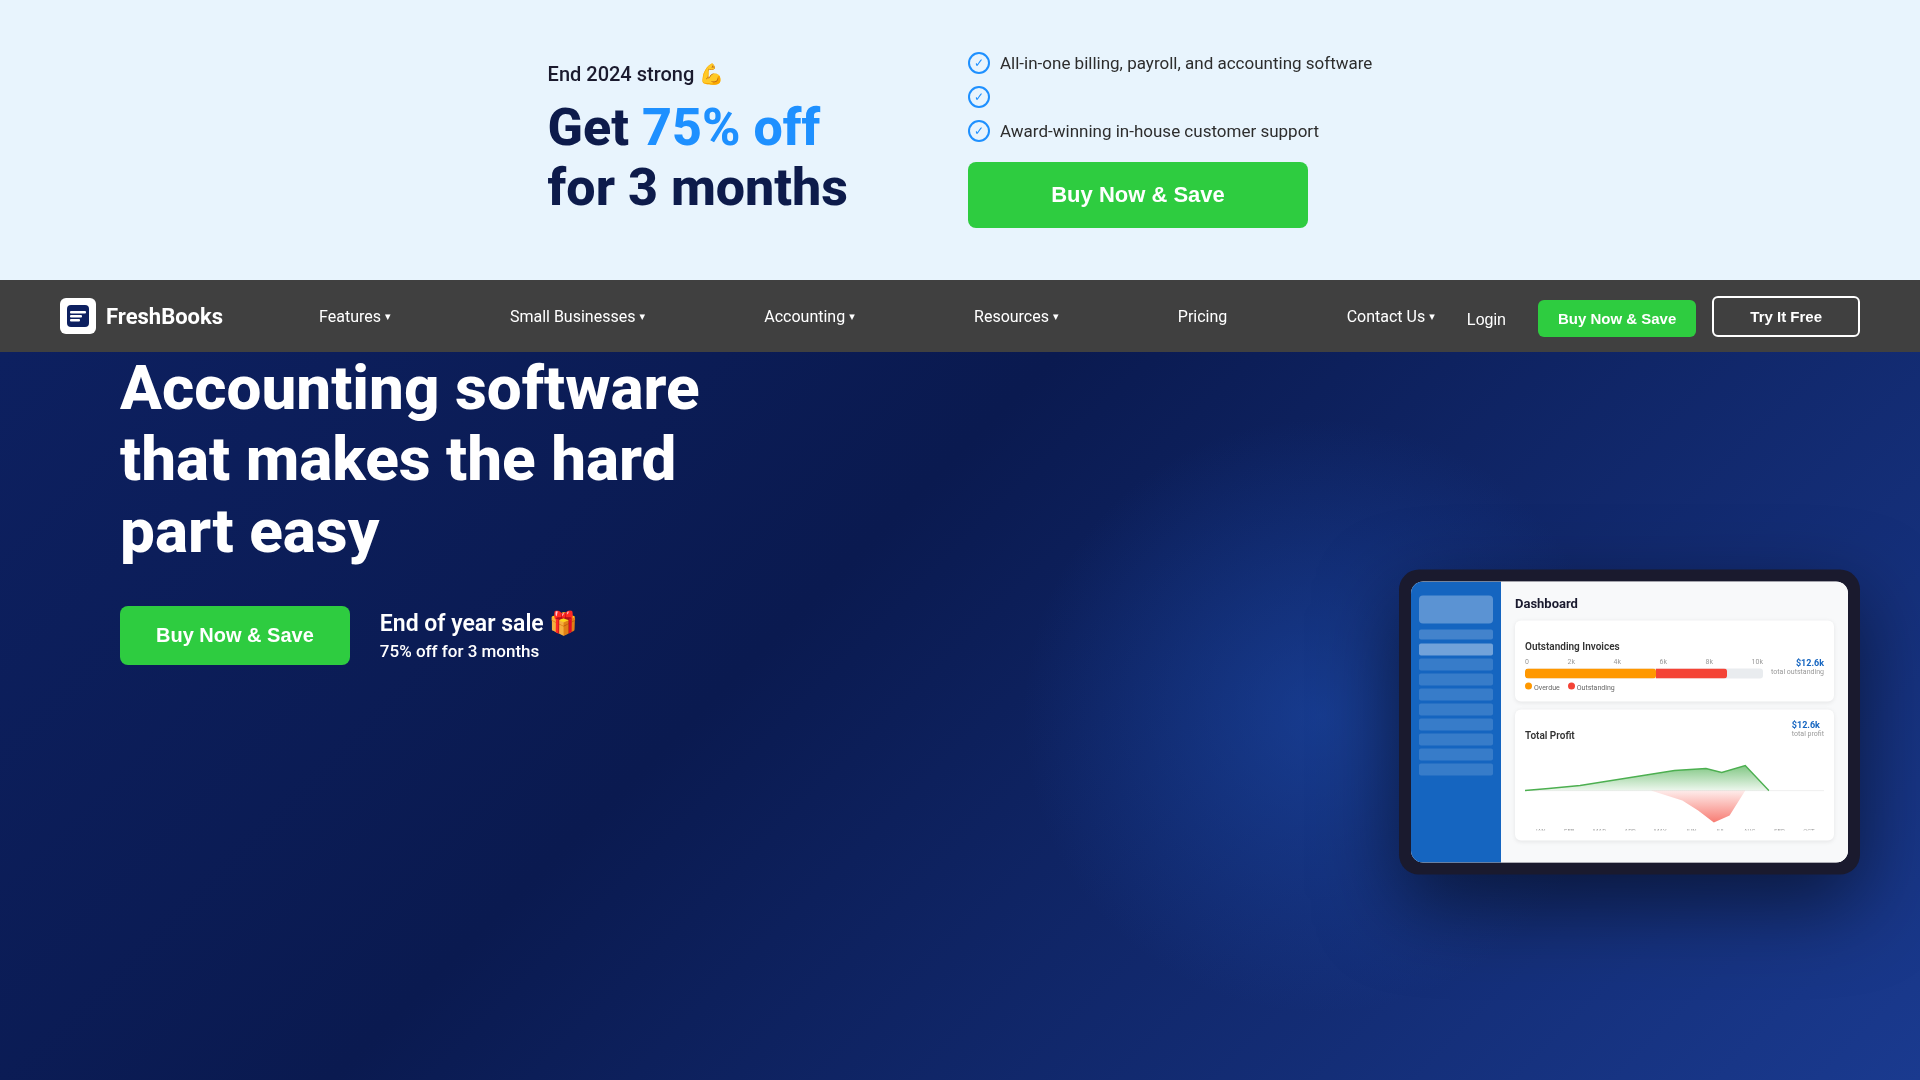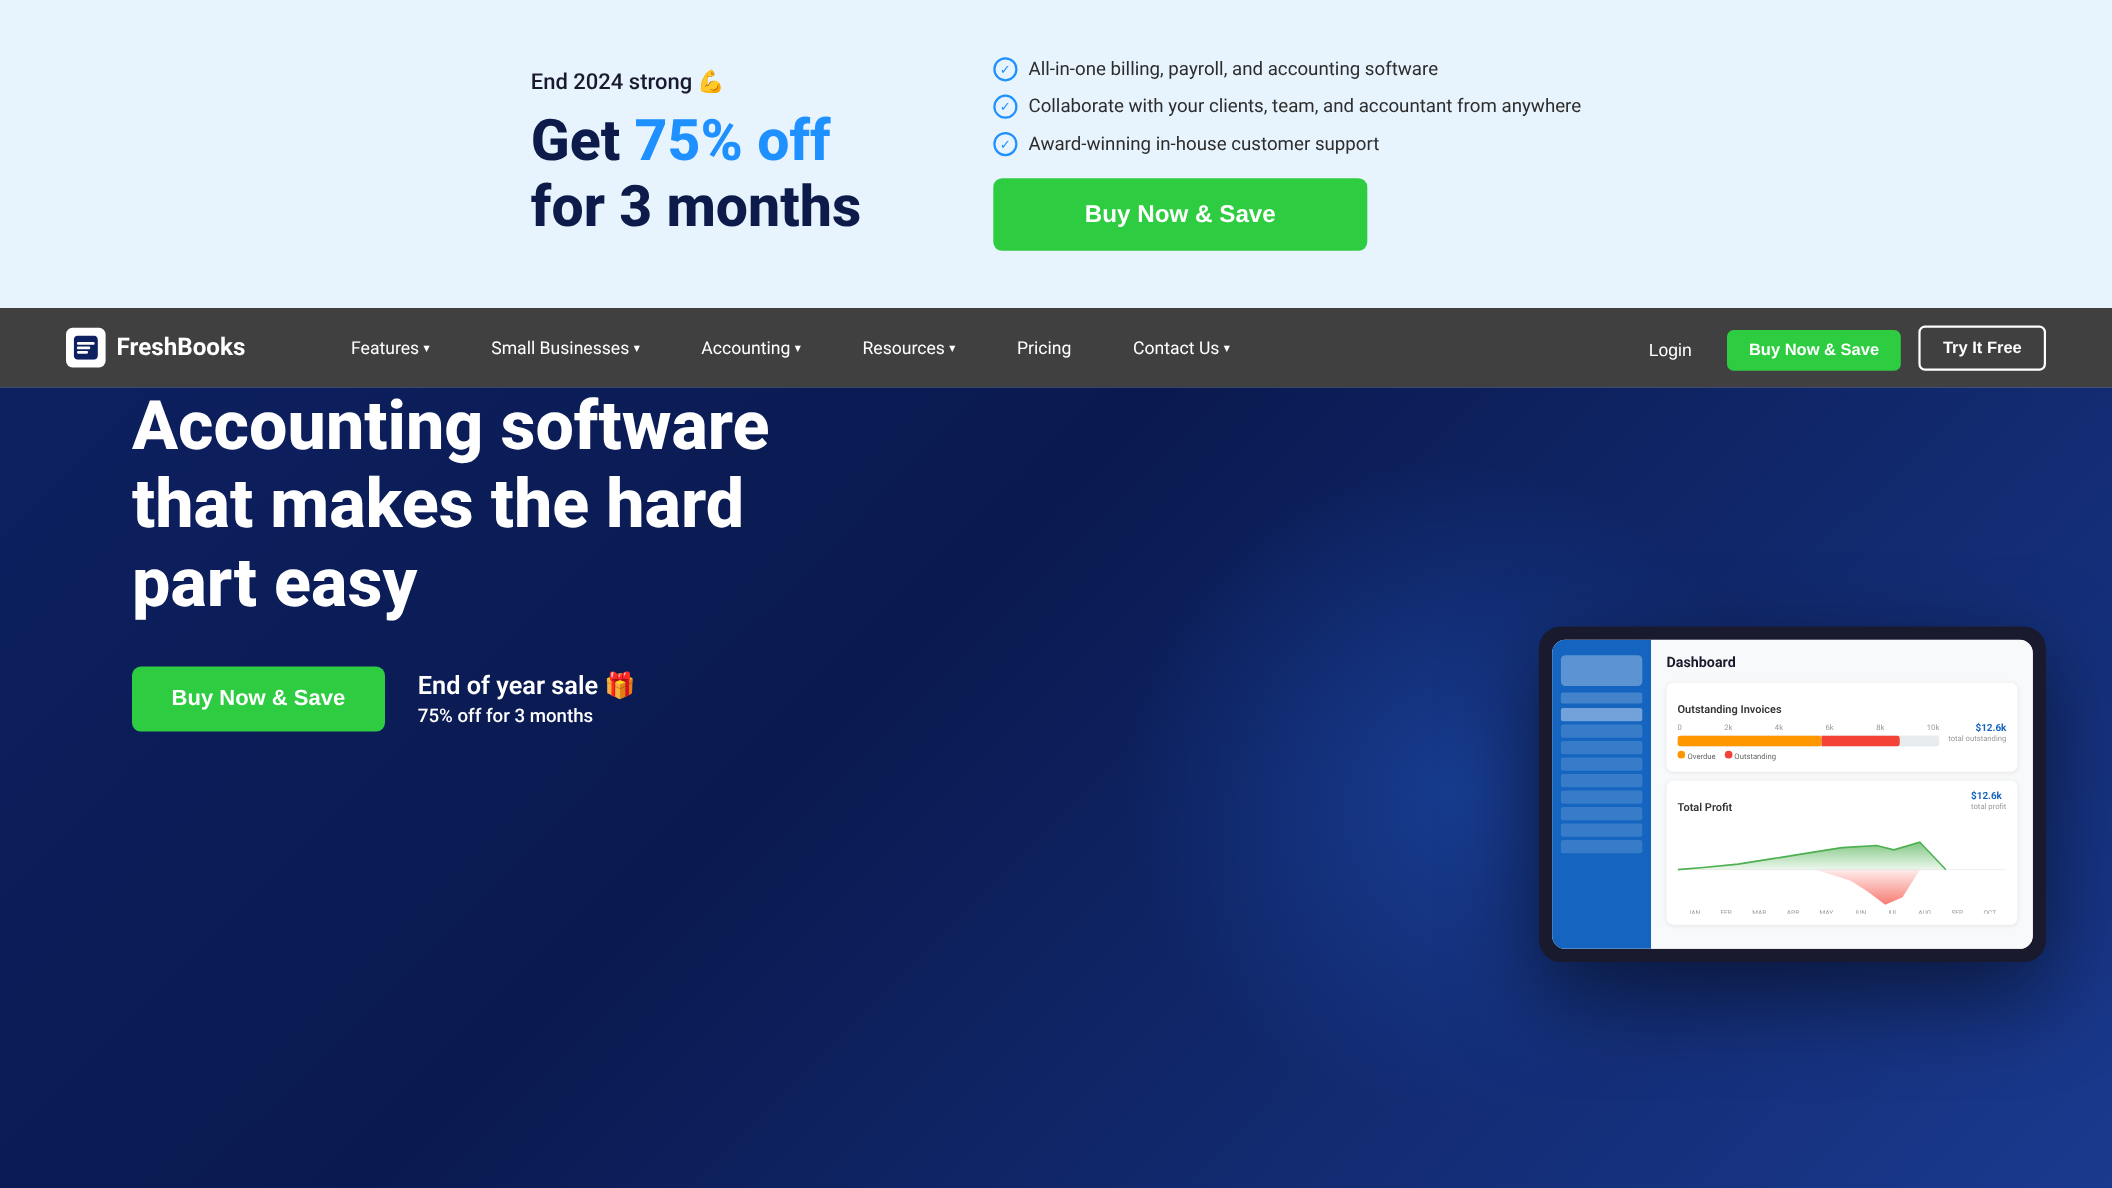--- a/index.html
+++ b/index.html
@@ -99,20 +99,21 @@
     .logo-text {
       color: white;
       font-size: 22px;
       font-weight: 700;
     }
     .nav-links {
       display: flex;
       align-items: center;
       gap: 24px;
       flex: 1;
+      justify-content: space-between;
     }
     .nav-item {
       color: white;
       font-size: 16px;
       padding: 8px 16px;
       cursor: pointer;
       border-radius: 4px;
       display: flex;
       align-items: center;
       gap: 4px;
@@ -141,21 +142,21 @@
       font-size: 15px;
       font-weight: 700;
       cursor: pointer;
       white-space: nowrap;
     }
     .btn-try-free {
       background: transparent;
       color: white;
       border: 2px solid white;
       border-radius: 6px;
-      padding: 10px 20px;
+      padding: 10px 36px;
       font-size: 15px;
       font-weight: 600;
       cursor: pointer;
       white-space: nowrap;
     }
 
     
     .hero {
       background: linear-gradient(135deg, #0d2060 0%, #0a1a50 40%, #1a3a8f 100%);
       height: 728px;
@@ -352,21 +353,20 @@
       <span>for 3 months</span>
     </div>
   </div>
   <div class="banner-right">
     <div class="banner-feature">
       <div class="check-icon">✓</div>
       <span>All-in-one billing, payroll, and accounting software</span>
     </div>
     <div class="banner-feature">
       <div class="check-icon">✓</div>
-      <span>Collaborate with your clients, team, and accountant from anywhere</span>
     </div>
     <div class="banner-feature">
       <div class="check-icon">✓</div>
       <span>Award-winning in-house customer support</span>
     </div>
     <button class="btn-green-lg">Buy Now &amp; Save</button>
   </div>
 </div>
 
 <nav class="navbar">

